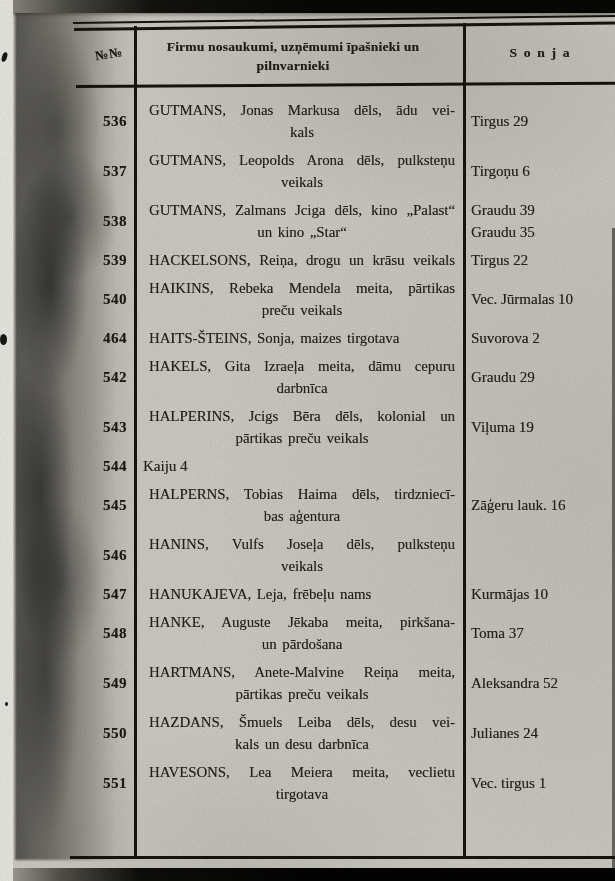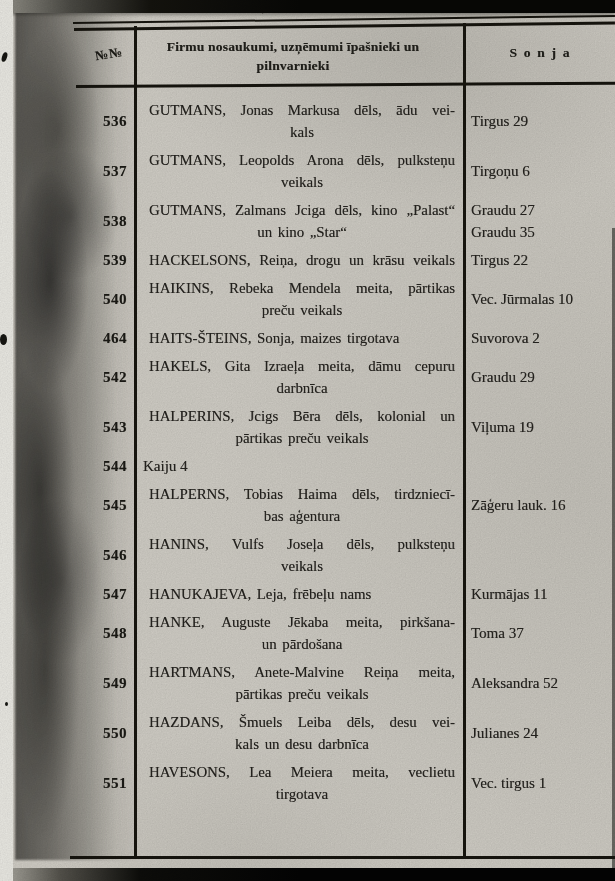--- a/index.html
+++ b/index.html
@@ -113,21 +113,21 @@
           <div class="sline">Tirgoņu 6</div>
         </div>
       </div>
       <div class="row">
         <div class="cell-no">538</div>
         <div class="cell-firm">
           <div class="line just">GUTMANS, Zalmans Jciga dēls, kino „Palast“</div>
           <div class="line cont">un kino „Star“</div>
         </div>
         <div class="cell-street">
-          <div class="sline">Graudu 27</div>
+          <div class="sline">Graudu 39</div>
           <div class="sline">Graudu 35</div>
         </div>
       </div>
       <div class="row">
         <div class="cell-no">539</div>
         <div class="cell-firm">
           <div class="line just">HACKELSONS, Reiņa, drogu un krāsu veikals</div>
         </div>
         <div class="cell-street">
           <div class="sline">Tirgus 22</div>
@@ -194,21 +194,21 @@
           <div class="line just">HANINS, Vulfs Joseļa dēls, pulksteņu</div>
           <div class="line cont">veikals</div>
         </div>
       </div>
       <div class="row">
         <div class="cell-no">547</div>
         <div class="cell-firm">
           <div class="line">HANUKAJEVA, Leja, frēbeļu nams</div>
         </div>
         <div class="cell-street">
-          <div class="sline">Kurmājas 11</div>
+          <div class="sline">Kurmājas 10</div>
         </div>
       </div>
       <div class="row">
         <div class="cell-no">548</div>
         <div class="cell-firm">
           <div class="line just">HANKE, Auguste Jēkaba meita, pirkšana-</div>
           <div class="line cont">un pārdošana</div>
         </div>
         <div class="cell-street">
           <div class="sline">Toma 37</div>

